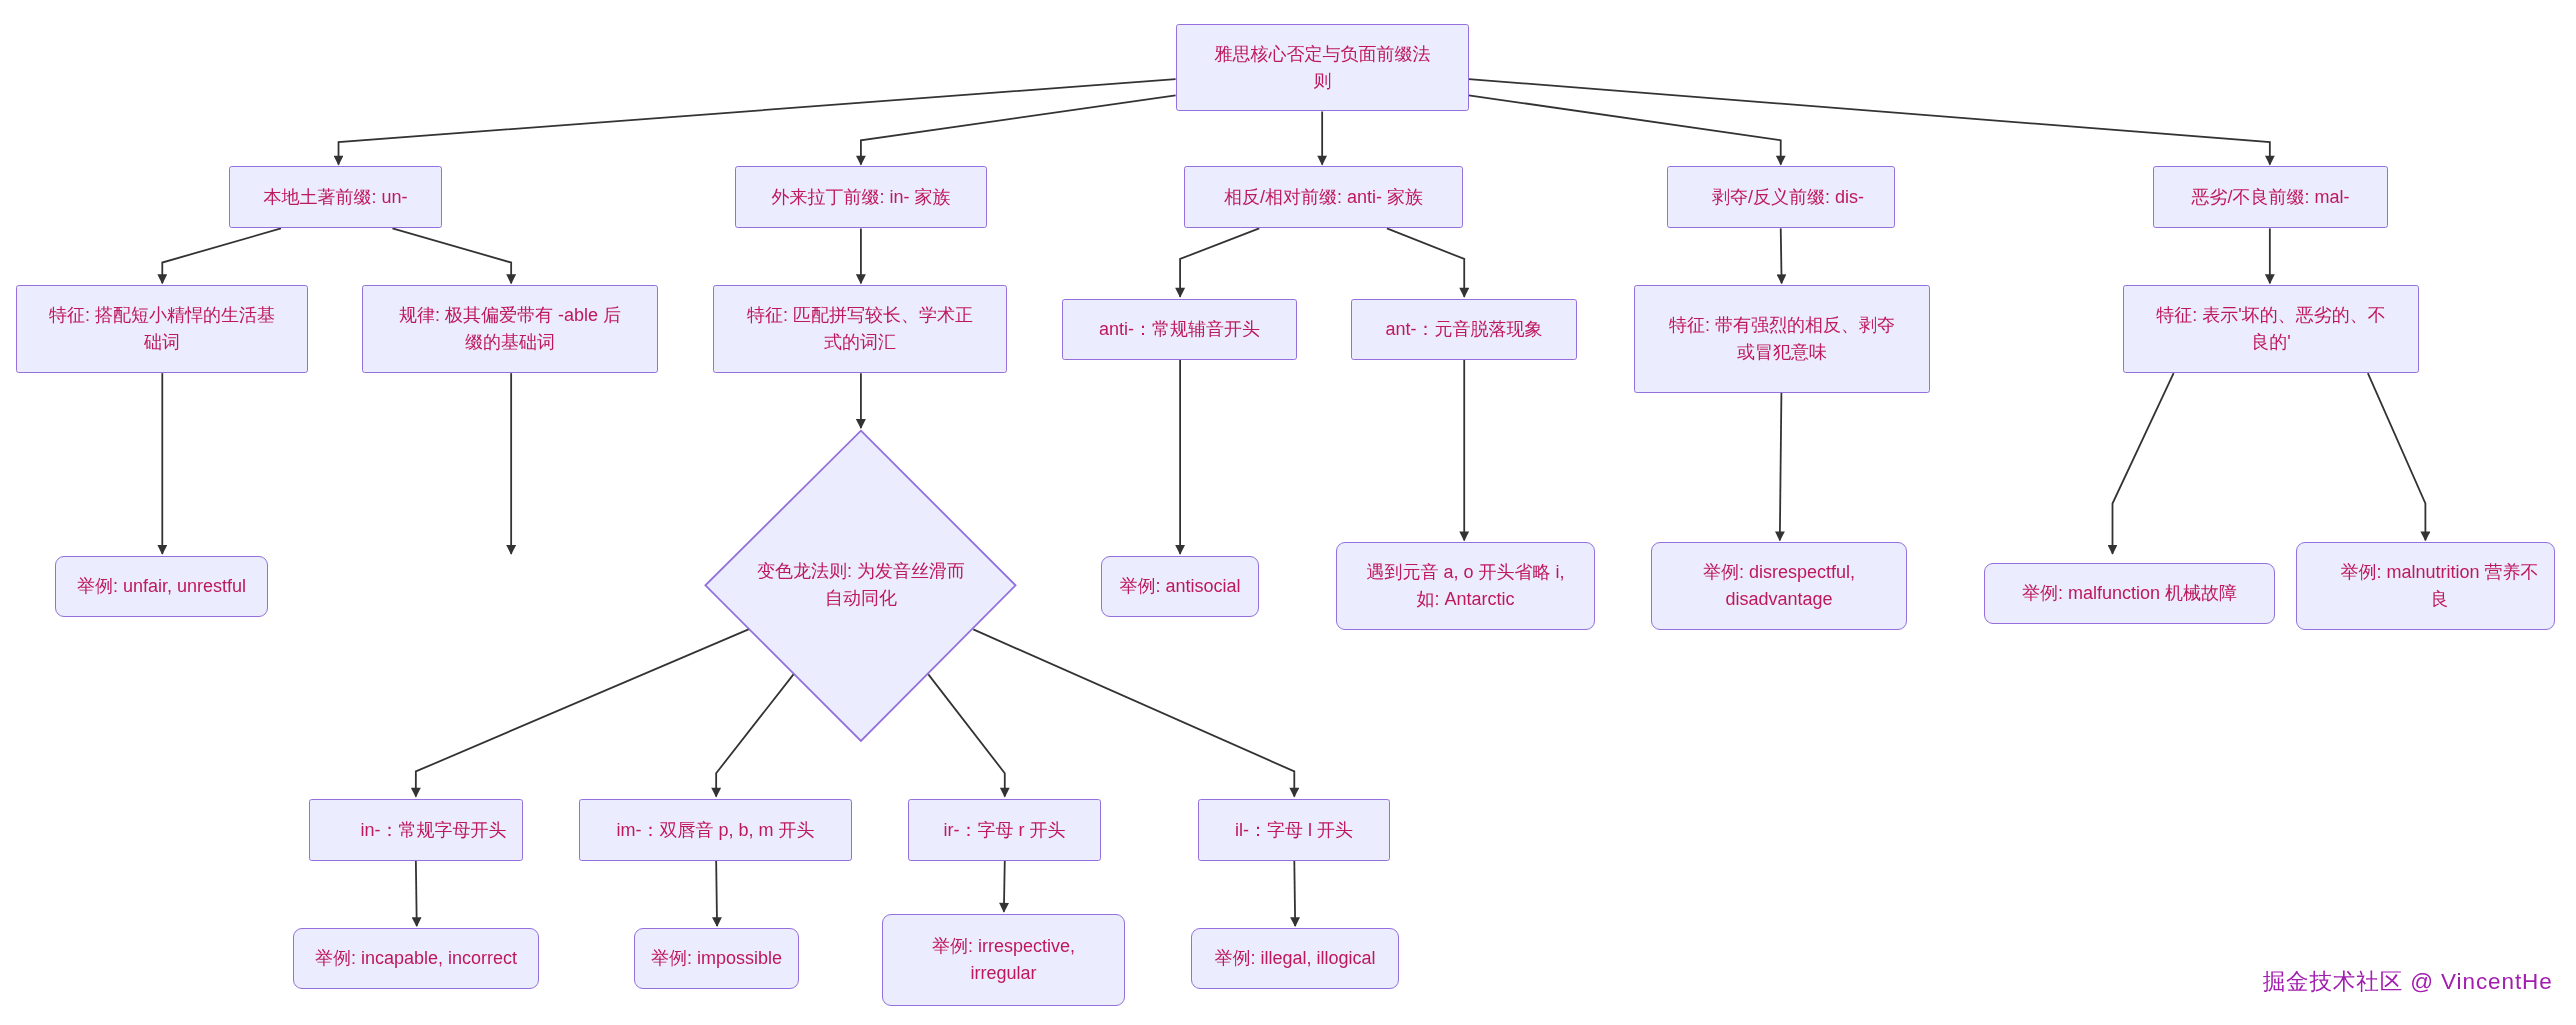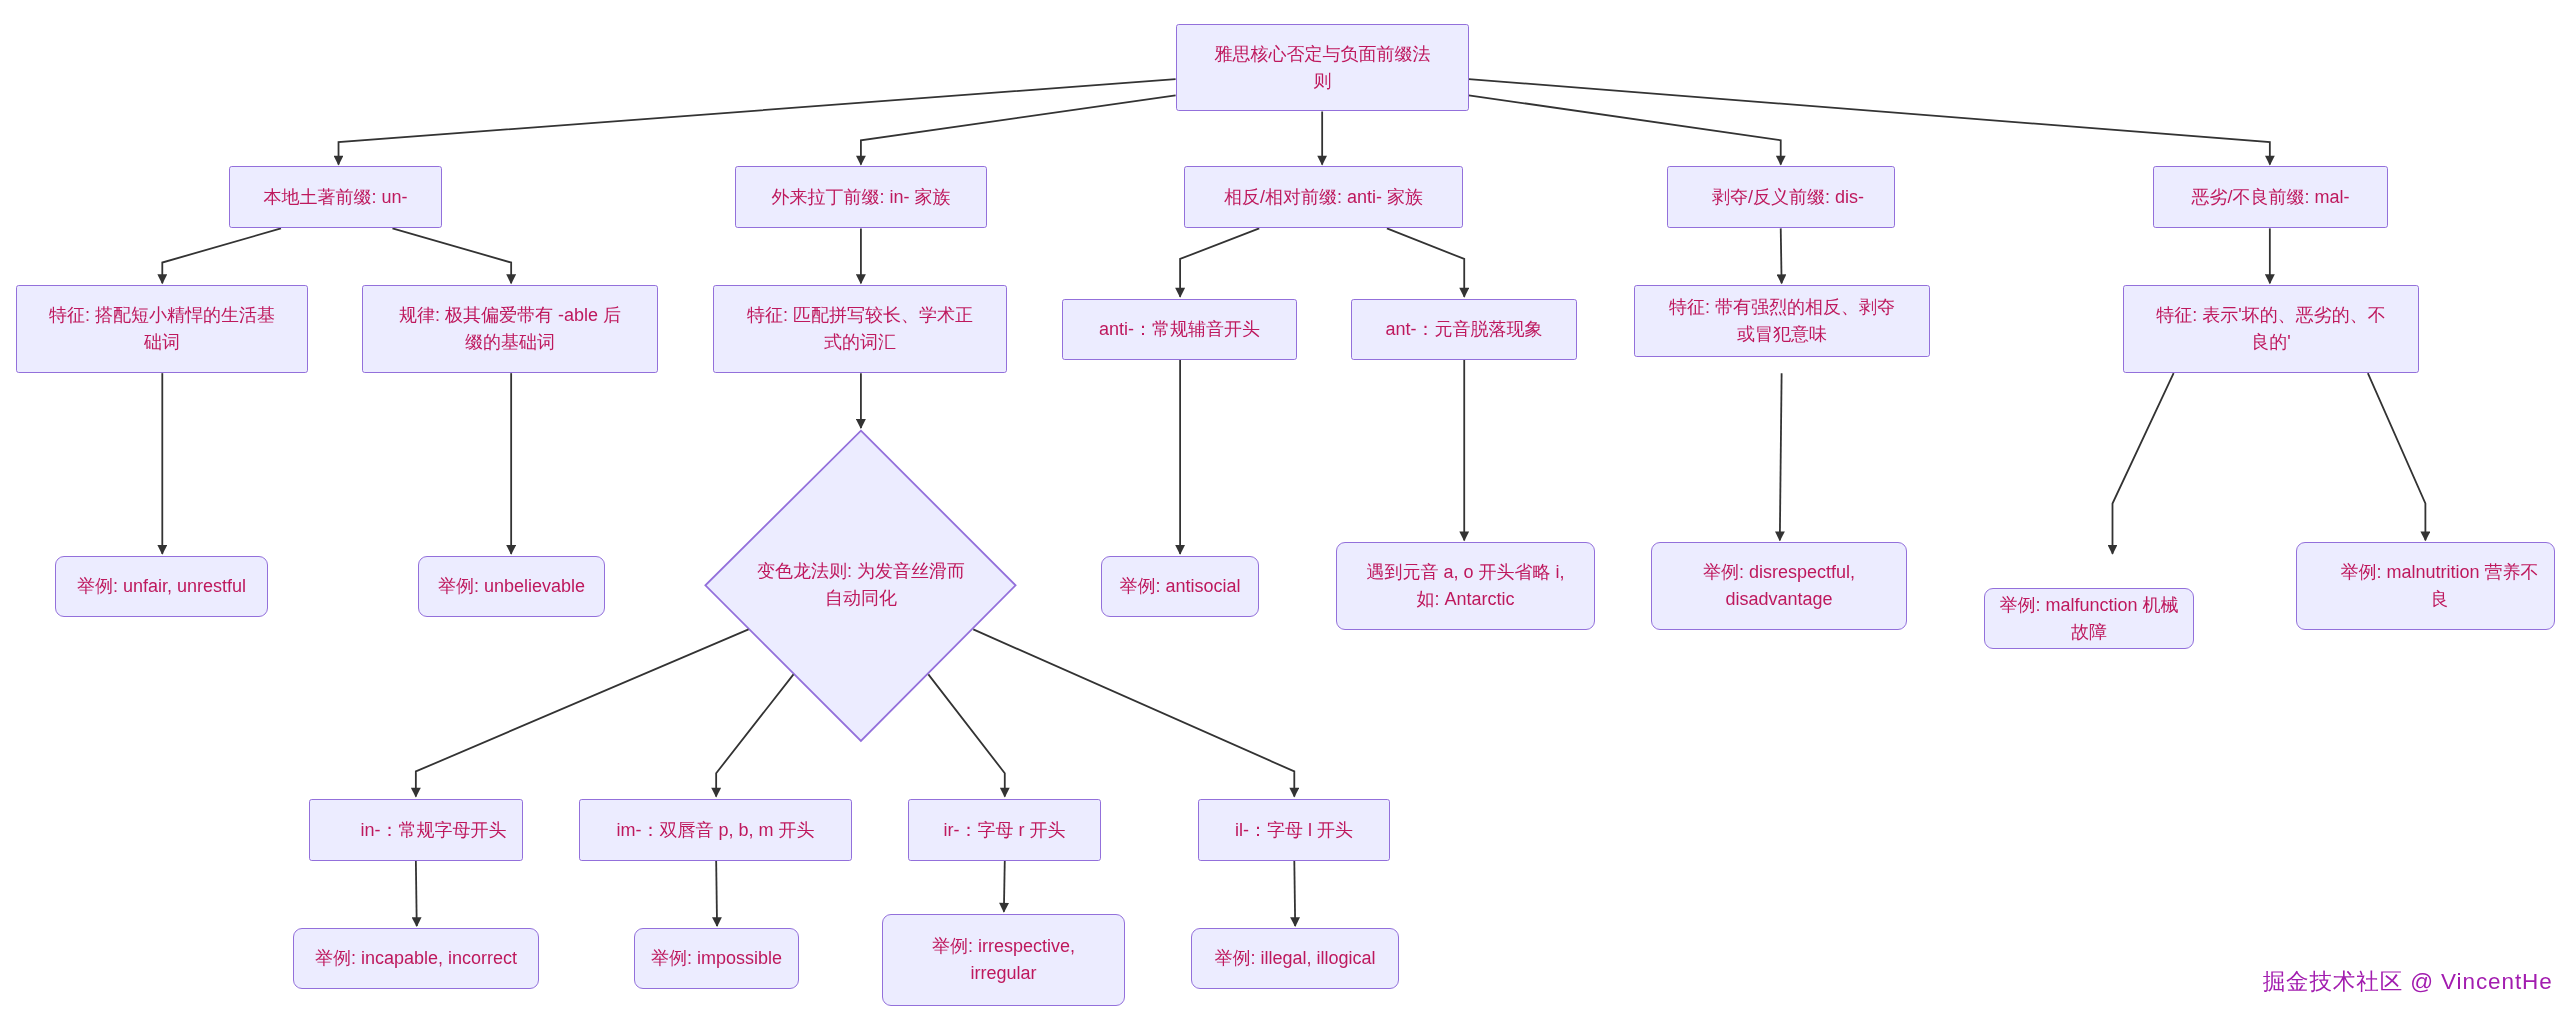--- a/index.html
+++ b/index.html
@@ -117,47 +117,44 @@
   </div>
   <div class="node" style="left:713px;top:285px;width:294px;height:88px;">
     <span class="lbl" style="max-width:236px;">特征: 匹配拼写较长、学术正式的词汇</span>
   </div>
   <div class="node" style="left:1062px;top:299px;width:235px;height:61px;">
     <span class="lbl">anti-：常规辅音开头</span>
   </div>
   <div class="node" style="left:1351px;top:299px;width:226px;height:61px;">
     <span class="lbl">ant-：元音脱落现象</span>
   </div>
-  <div class="node" style="left:1634px;top:285px;width:296px;height:72px;">
+  <div class="node" style="left:1634px;top:285px;width:296px;height:108px;">
     <span class="lbl" style="max-width:236px;">特征: 带有强烈的相反、剥夺或冒犯意味</span>
   </div>
   <div class="node" style="left:2123px;top:285px;width:296px;height:88px;">
     <span class="lbl" style="max-width:230px;">特征: 表示'坏的、恶劣的、不良的'</span>
   </div>
 
   <div class="node plain" style="left:744px;top:541px;width:234px;height:88px;">
     <span class="lbl" style="max-width:230px;">变色龙法则: 为发音丝滑而自动同化</span>
   </div>
 
   <div class="node round" style="left:55px;top:556px;width:213px;height:61px;">
     <span class="lbl">举例: unfair, unrestful</span>
   </div>
-  <div class="node round" style="left:418px;top:556px;width:187px;height:61px;">
-    <span class="lbl">举例: unbelievable</span>
-  </div>
   <div class="node round" style="left:1101px;top:556px;width:158px;height:61px;">
     <span class="lbl">举例: antisocial</span>
   </div>
   <div class="node round" style="left:1336px;top:542px;width:259px;height:88px;">
     <span class="lbl" style="max-width:225px;">遇到元音 a, o 开头省略 i, 如: Antarctic</span>
   </div>
   <div class="node round" style="left:1651px;top:542px;width:256px;height:88px;">
     <span class="lbl" style="max-width:207px;">举例: disrespectful, disadvantage</span>
   </div>
-  <div class="node round" style="left:1984px;top:588px;width:210px;height:61px;">
+  <div class="node round" style="left:1984px;top:563px;width:291px;height:61px;">
     <span class="lbl">举例: malfunction 机械故障</span>
   </div>
   <div class="node round" style="left:2296px;top:542px;width:259px;height:88px;padding-left:37px;">
     <span class="lbl" style="max-width:227px;">举例: malnutrition 营养不良</span>
   </div>
 
   <div class="node" style="left:309px;top:799px;width:214px;height:62px;padding-left:44px;">
     <span class="lbl">in-：常规字母开头</span>
   </div>
   <div class="node" style="left:579px;top:799px;width:273px;height:62px;">

